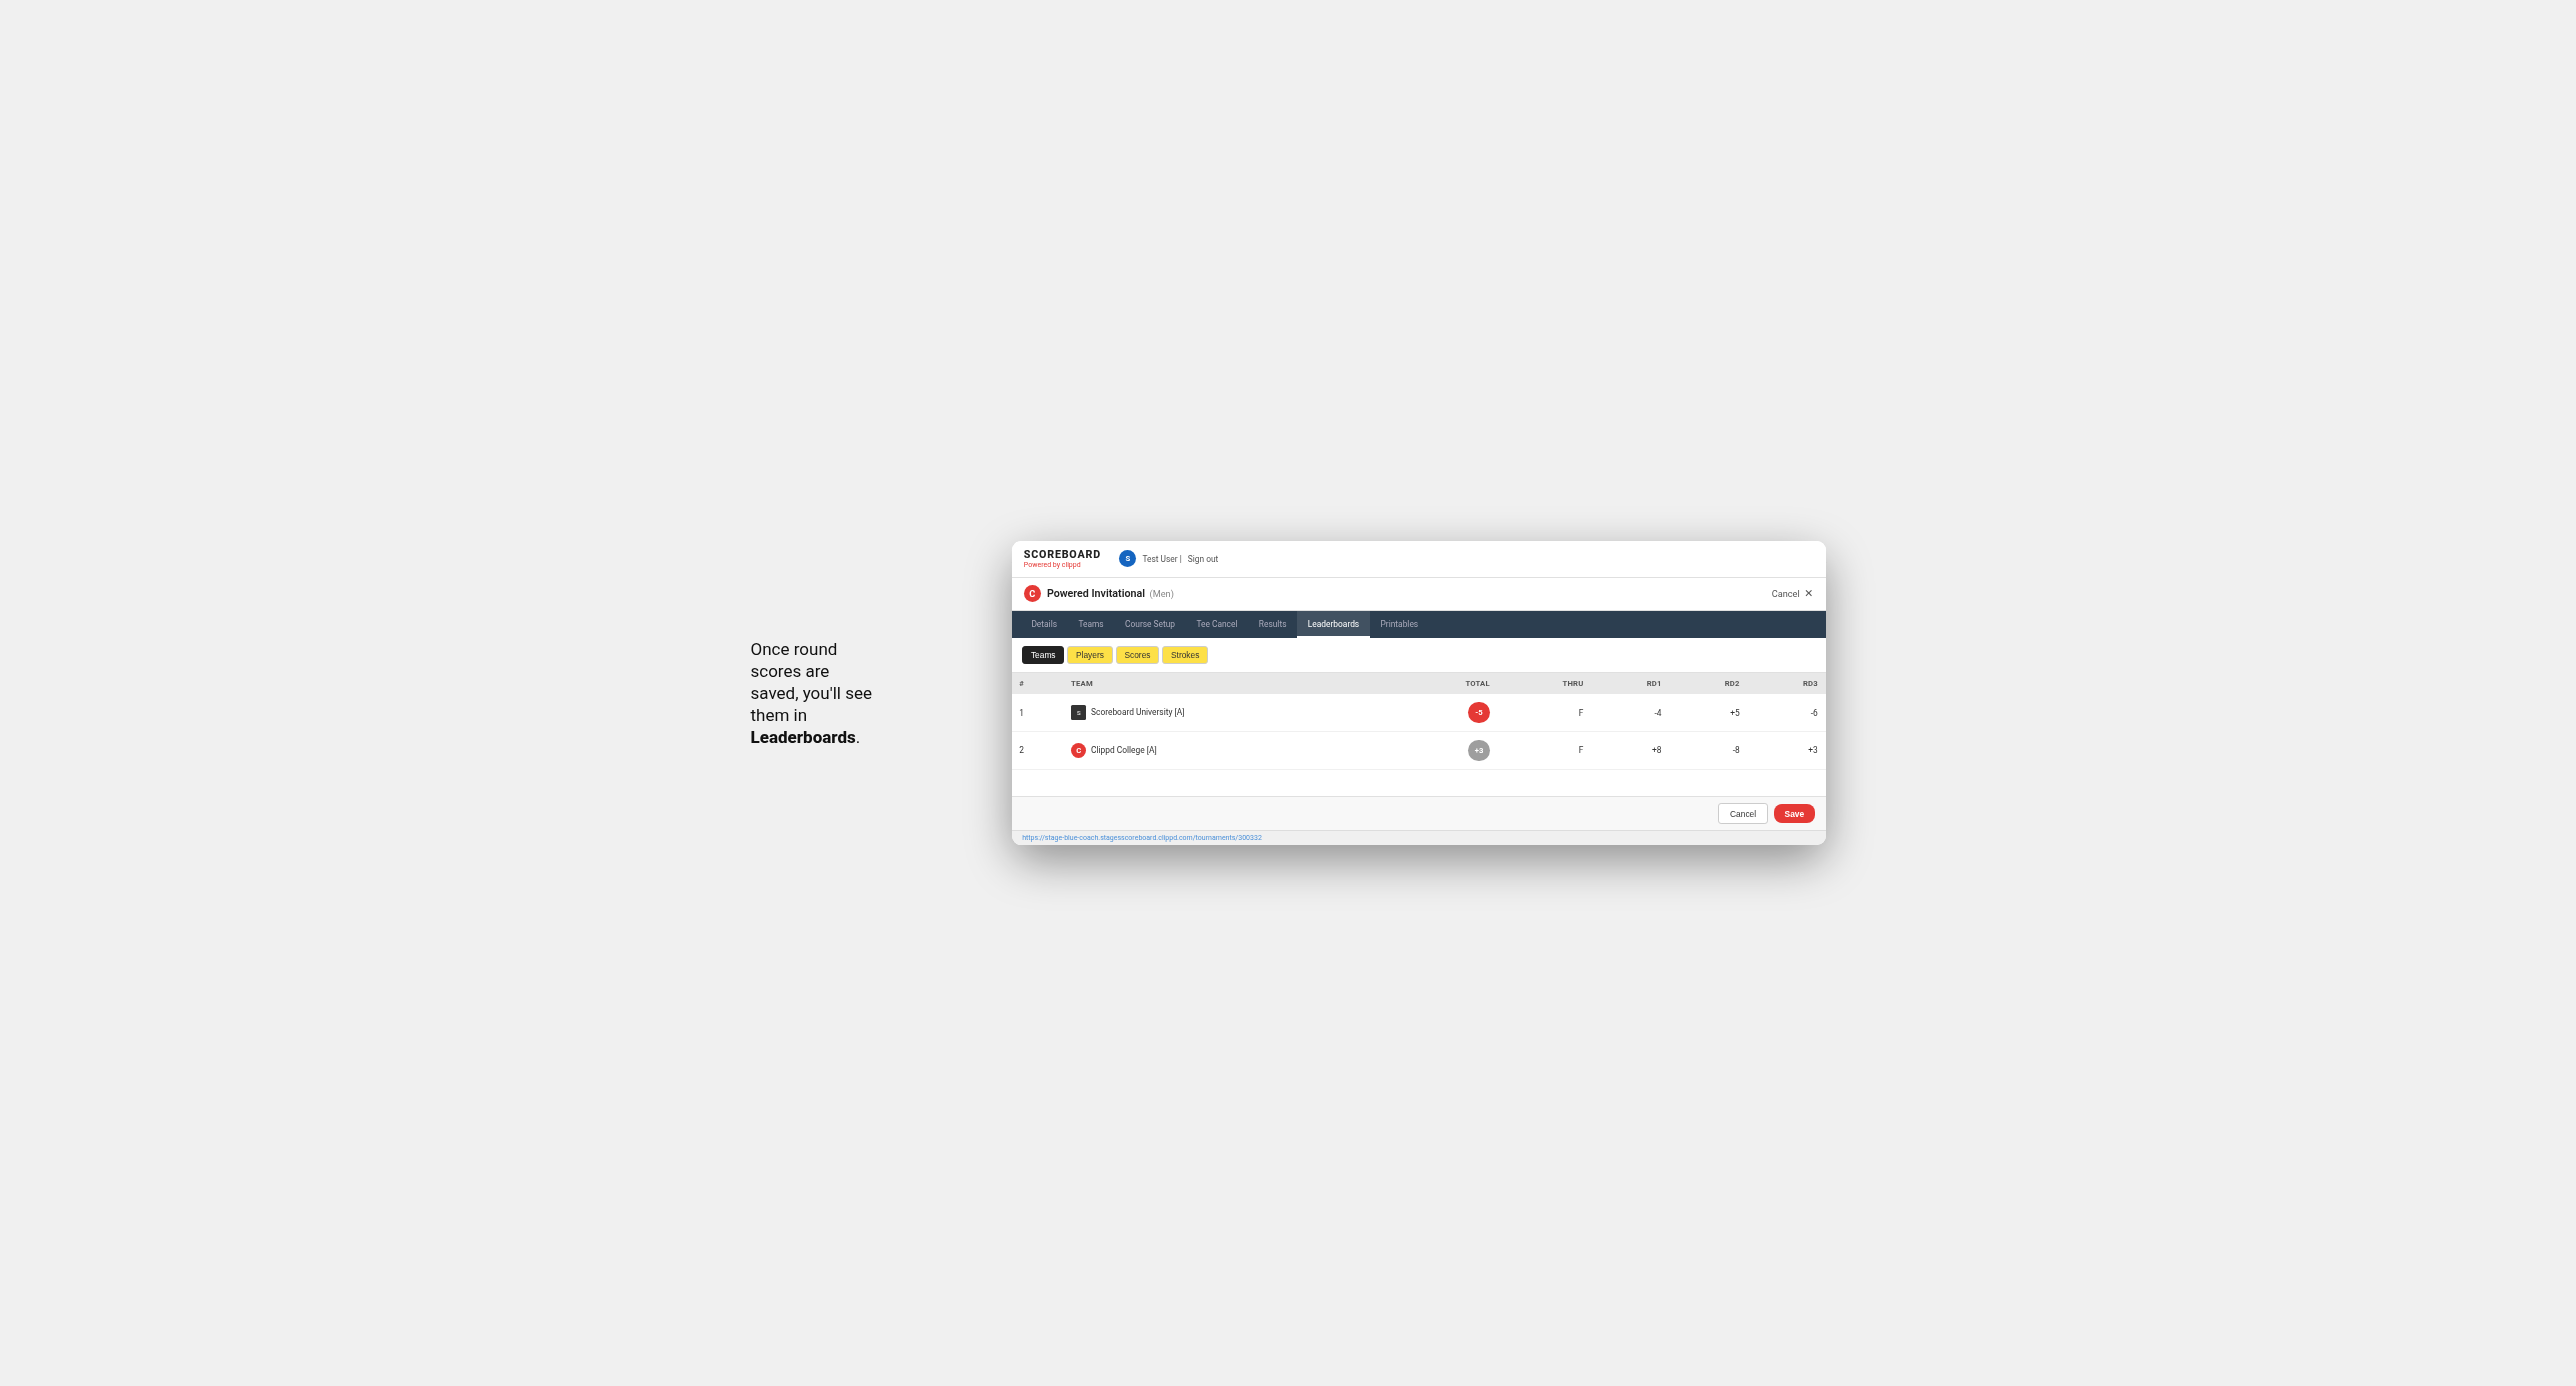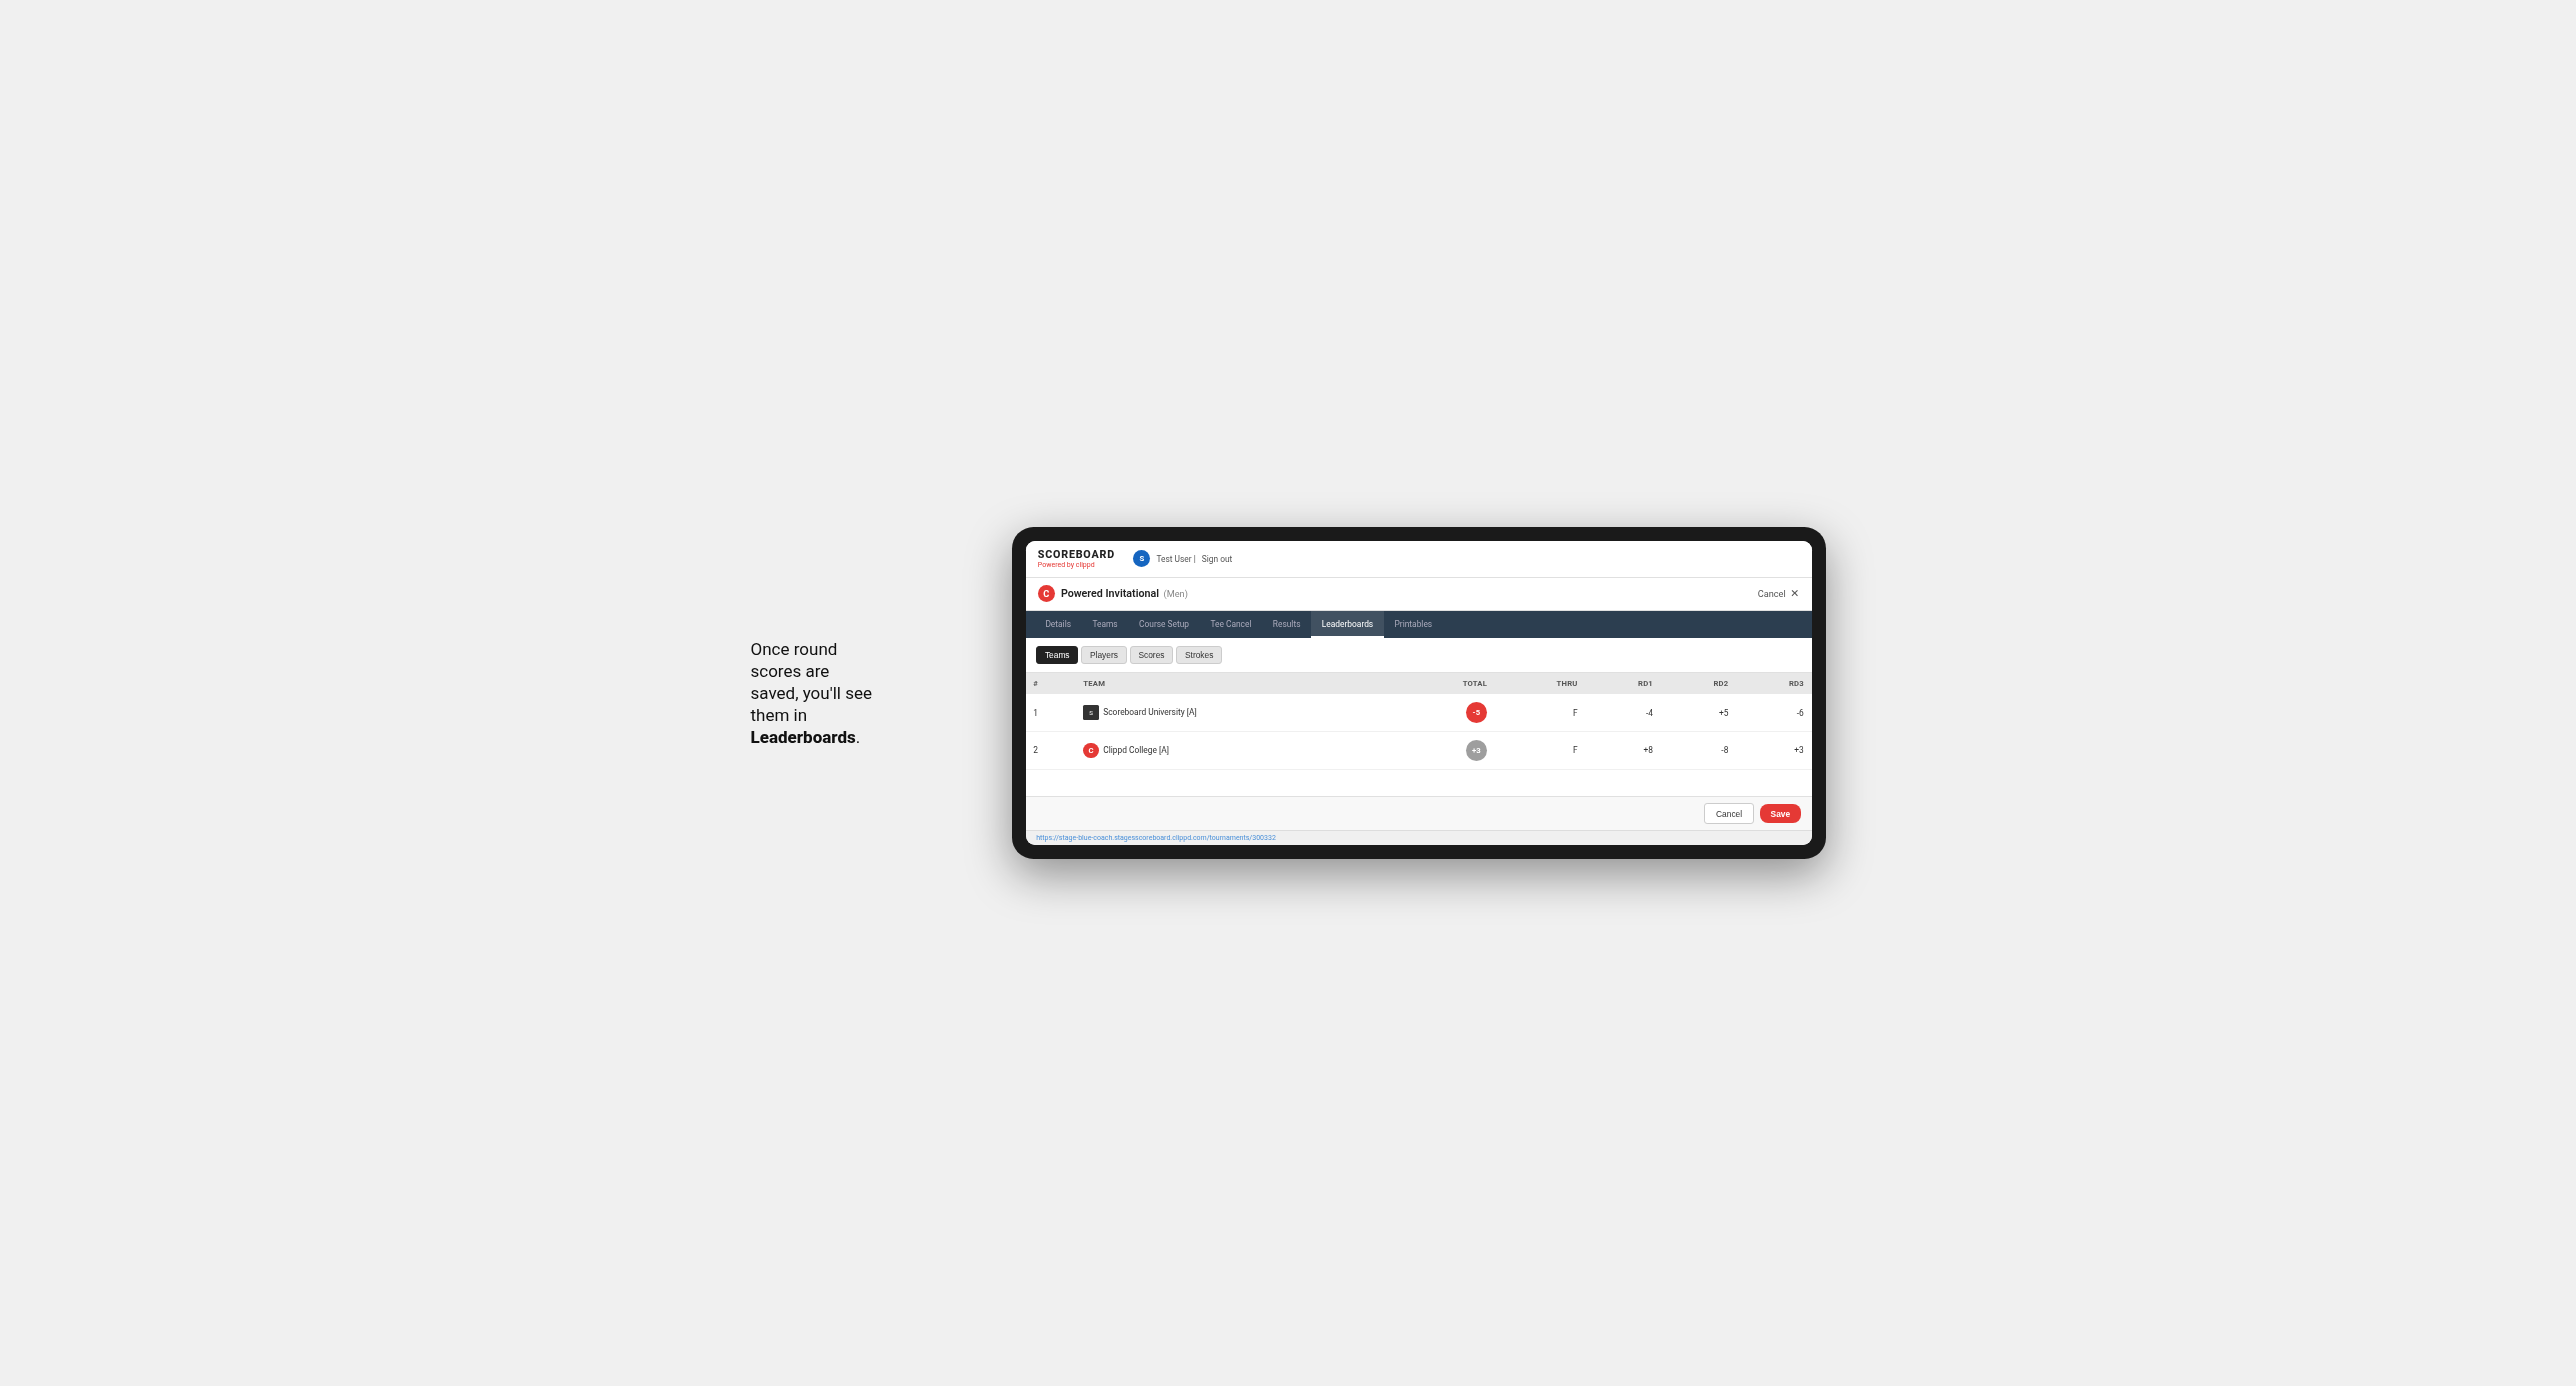--- a/index.html
+++ b/index.html
@@ -25,21 +25,21 @@
       line-height: 1.3;
       color: #111;
     }
     .sidebar-text strong {
       font-weight: 800;
     }
     .tablet-outer {
       flex: 1;
       background: #1a1a1a;
       border-radius: 21.5px;
-      padding: 14px;
+      padding: 0;
       box-shadow: 0 15.4px 46px rgba(0,0,0,0.4);
       min-width: 461px;
     }
     .tablet-inner {
       background: #fff;
       border-radius: 9.2px;
       overflow: hidden;
     }
     
     .top-nav {
@@ -177,21 +177,21 @@
       padding: 7.7px 10.7px;
       display: flex;
       gap: 3.1px;
       border-bottom: 0.8px solid #e0e0e0;
     }
     .filter-btn {
       padding: 3.1px 7.7px;
       font-size: 8.4px;
       border: 0.8px solid #ccc;
       border-radius: 3.1px;
-      background: #e5e5e5;
+      background: #fde047;
       cursor: pointer;
       color: #333;
     }
     .filter-btn.active {
       background: #222;
       color: #fff;
       border-color: #222;
     }
     
     .leaderboard-table {

